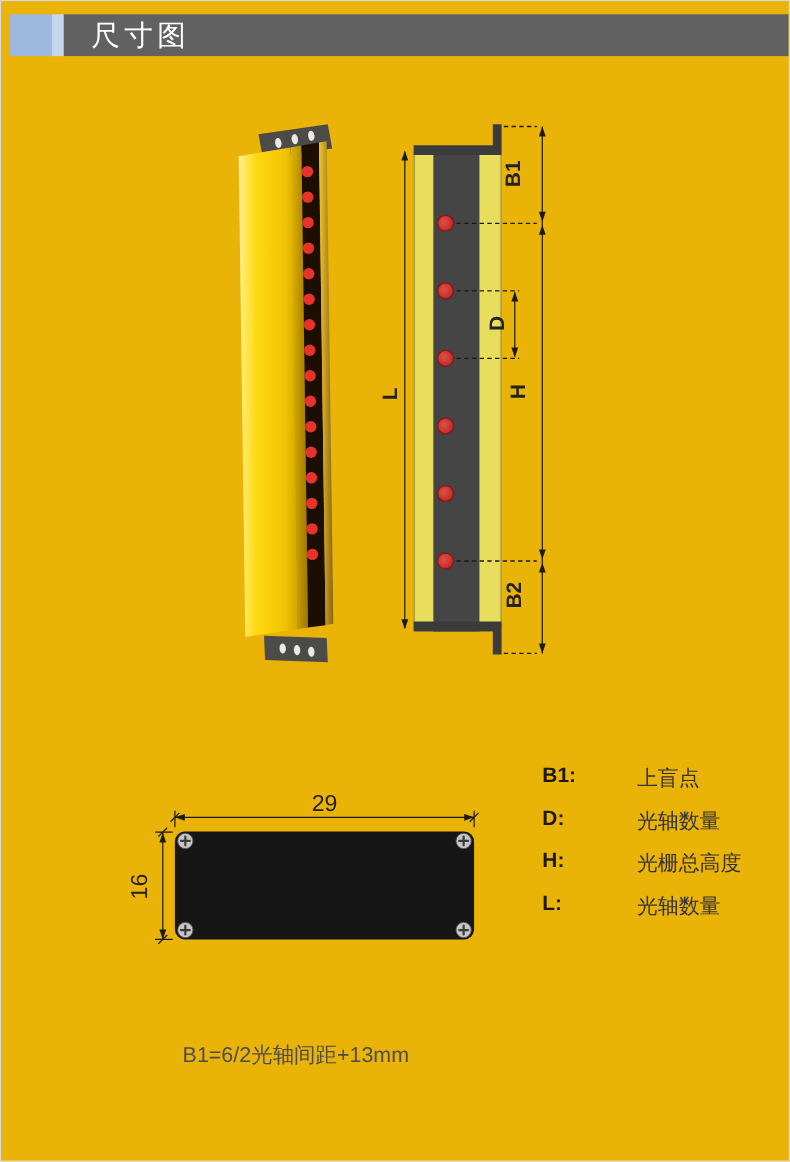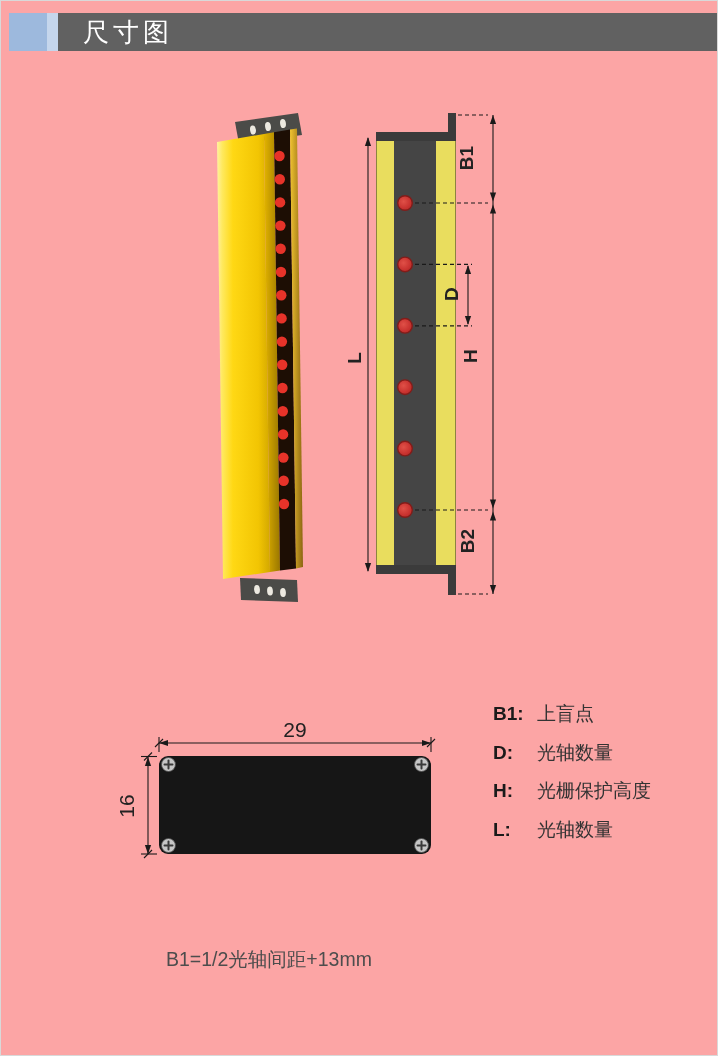--- a/index.html
+++ b/index.html
@@ -1,20 +1,20 @@
 <!DOCTYPE html>
 <html><head>
 <meta charset="utf-8">
 <style>
   html,body{margin:0;padding:0;background:#fff;}
   .page{
     position:relative;
     width:716px;height:1054px;
     border:1px solid #d9d9d9;
-    background:#fca5a5;
+    background:#eab308;
     font-family:"Liberation Sans","DejaVu Sans",sans-serif;
     overflow:hidden;
   }
   
   .hdr-bar{
     position:absolute;left:57px;top:12px;right:0;height:38px;
     background:#616161;
     display:flex;align-items:center;
   }
   .hdr-accent{
@@ -27,21 +27,21 @@
   }
   
   svg.draw{position:absolute;left:0;top:0;width:716px;height:1054px;}
   .dimline{stroke:#1a1a1a;stroke-width:1.1;fill:none;}
   .dash{stroke:#1a1a1a;stroke-width:1.2;fill:none;stroke-dasharray:4 3;}
   .arrow{fill:#1a1a1a;stroke:none;}
   .dimlabel{font-family:"Liberation Sans","DejaVu Sans",sans-serif;font-size:19px;font-weight:bold;fill:#222;}
   .numlabel{font-family:"Liberation Sans","DejaVu Sans",sans-serif;font-size:21px;font-weight:500;fill:#222;}
   
   .legend{position:absolute;left:492px;top:694px;width:215px;}
-  .legend-row{display:flex;align-items:center;height:38.6px;font-size:19px;}
+  .legend-row{display:flex;align-items:flex-start;height:38.6px;font-size:19px;gap:42px;}
   .legend-key{font-weight:bold;color:#1a1a1a;min-width:44px;}
   .legend-desc{color:#333;}
   
   .formulas{position:absolute;left:165px;top:940px;}
   .formula-line{font-size:19.5px;color:#4d4d4d;line-height:37px;white-space:nowrap;}
 </style>
 </head>
 <body>
 
 <div class="page">
@@ -225,25 +225,25 @@
     <div class="legend-row">
       <span class="legend-key">B1:</span>
       <span class="legend-desc">上盲点</span>
     </div>
     <div class="legend-row">
       <span class="legend-key">D:</span>
       <span class="legend-desc">光轴数量</span>
     </div>
     <div class="legend-row">
       <span class="legend-key">H:</span>
-      <span class="legend-desc">光栅保护高度</span>
+      <span class="legend-desc">光栅总高度</span>
     </div>
     <div class="legend-row">
       <span class="legend-key">L:</span>
       <span class="legend-desc">光轴数量</span>
     </div>
   </div>
 
   <div class="formulas">
-    <div class="formula-line">B1=1/2光轴间距+13mm</div>
+    <div class="formula-line">B1=6/2光轴间距+13mm</div>
   </div>
 
 </div>
 
 </body></html>

